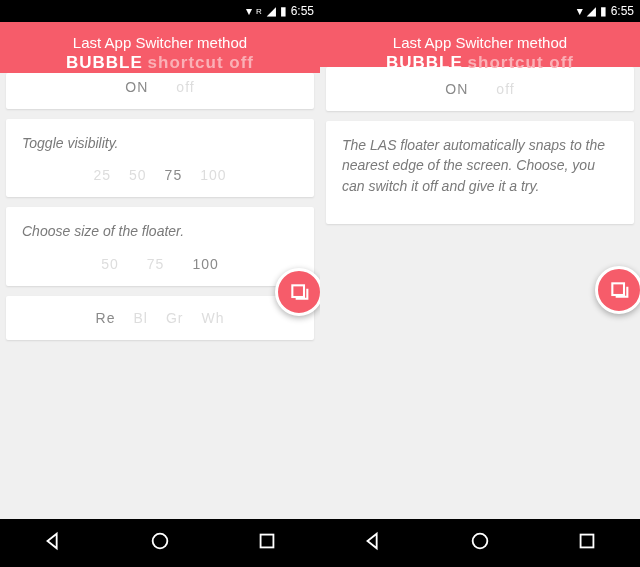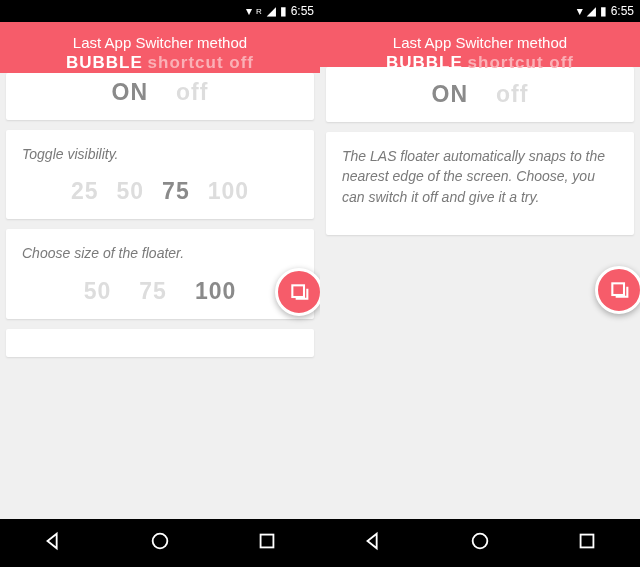--- a/index.html
+++ b/index.html
@@ -9,21 +9,21 @@
 .status-bar .r { font-size: 8px; margin-right: 1px; }
 .header { background: #f65c6a; color: #fff; text-align: center; padding: 12px 0 0; }
 .header-title { font-size: 15px; font-weight: 300; }
 .header-sub { font-size: 17px; margin-top: 2px; }
 .bubble { font-weight: 900; letter-spacing: 1px; font-family: Impact, sans-serif; }
 .shortcut { color: #fab0b6; font-family: Impact, sans-serif; font-weight: 700; letter-spacing: 1px; }
 .content { background: #f0f0f0; padding: 0; height: calc(100% - 22px - 66px - 48px); overflow: hidden; }
 .card { background: #fff; margin: 0 6px 10px; padding: 14px 16px; border-radius: 2px; box-shadow: 0 1px 2px rgba(0,0,0,0.1); }
 .card.first { margin-top: 0; padding-top: 6px; }
 .card-desc { font-style: italic; color: #7a7a7a; font-size: 14px; line-height: 1.45; margin-bottom: 14px; }
-.options { display: flex; justify-content: center; gap: 28px; font-family: Impact, sans-serif; font-weight: 700; font-size: 23px; letter-spacing: 1px; }
+.options { display: flex; justify-content: center; gap: 28px; font-family: Impact, sans-serif; font-weight: 400; font-size: 14px; letter-spacing: 1px; }
 .options.narrow { gap: 18px; }
 .opt { color: #ddd; }
 .opt.active { color: #8a8a8a; }
 .nav-bar { position: absolute; bottom: 0; left: 0; right: 0; height: 48px; background: #000; display: flex; justify-content: space-around; align-items: center; }
 .nav-bar svg { width: 22px; height: 22px; }
 .floater { position: absolute; width: 48px; height: 48px; border-radius: 50%; background: #f65c6a; border: 3px solid #fff; box-shadow: 0 2px 6px rgba(0,0,0,0.3); display: flex; align-items: center; justify-content: center; z-index: 10; }
 .floater svg { width: 20px; height: 20px; }
 .phone1 .floater { right: -3px; top: 268px; }
 .phone2 .floater { right: -3px; top: 266px; }
 .phone2 .content { margin-top: -6px; }
@@ -65,20 +65,26 @@
     </div>
     <div class="card">
       <div class="card-desc">Choose size of the floater.</div>
       <div class="options">
         <span class="opt">50</span>
         <span class="opt">75</span>
         <span class="opt active">100</span>
       </div>
     </div>
     <div class="card">
+      <div class="options narrow">
+        <span class="opt active">Re</span>
+        <span class="opt">Bl</span>
+        <span class="opt">Gr</span>
+        <span class="opt">Wh</span>
+      </div>
     </div>
   </div>
   <div class="floater">
     <svg viewBox="0 0 24 24">
         <rect x="4" y="4" width="14" height="14" fill="none" stroke="#fff" stroke-width="2.5"></rect>
         <path d="M8 20h14V8" fill="none" stroke="#fff" stroke-width="2.5"></path>
       </svg>
   </div>
   <div class="nav-bar">
     <span><svg viewBox="0 0 24 24">

